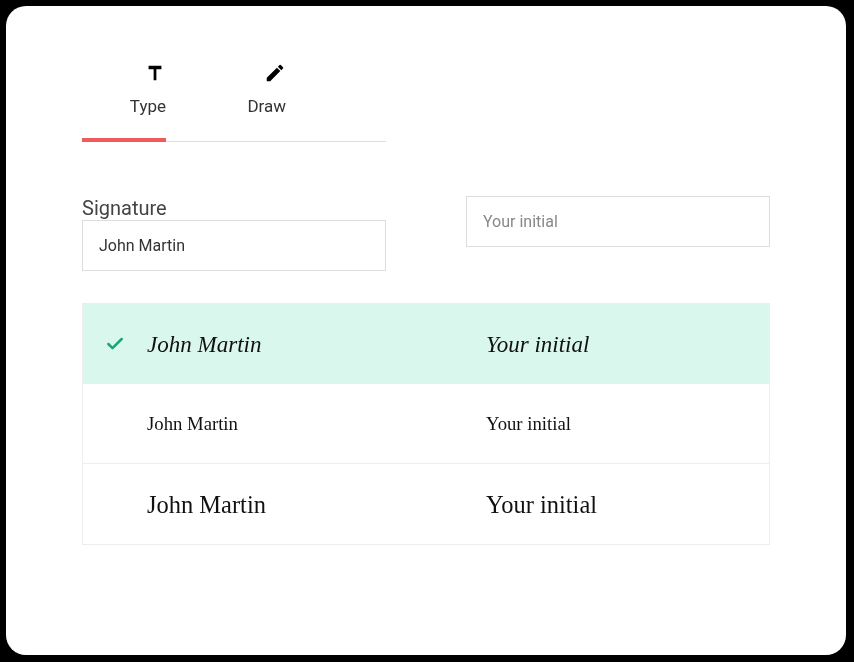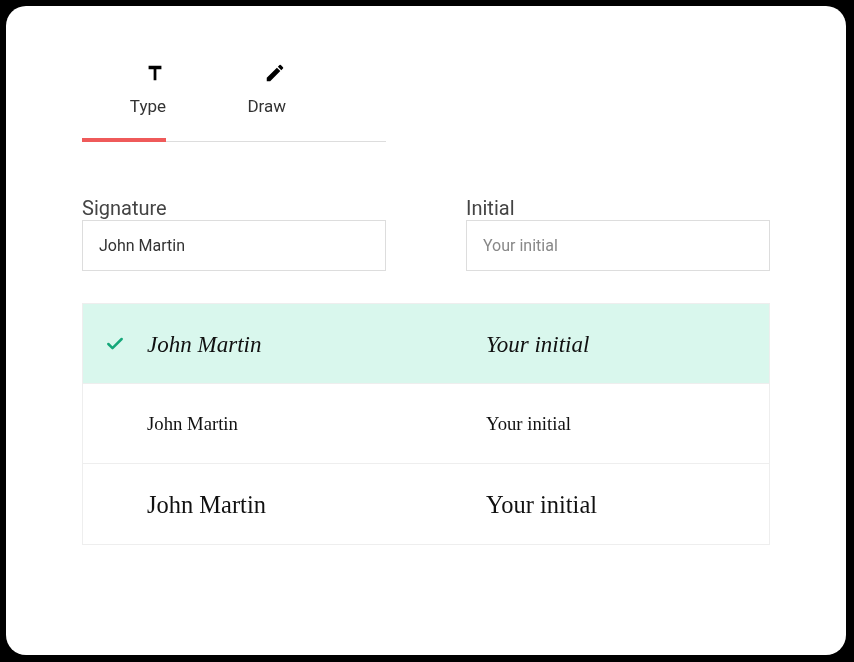--- a/index.html
+++ b/index.html
@@ -140,21 +140,20 @@
     </div>
     <div class="tab-underline"></div>
   </div>
 
   <div class="inputs-row">
     <div class="input-group">
       <label class="input-label">Signature</label>
       <input class="text-input" type="text" value="John Martin" style="">
     </div>
     <div class="input-group">
-      <label class="input-label">Initial</label>
       <input class="text-input" type="text" placeholder="Your initial" style="">
     </div>
   </div>
 
   <div class="style-list">
 
     <div class="style-row selected">
       <div class="check-col">
         <svg class="check-icon" viewBox="0 0 24 24" fill="none" stroke="#15a77a" stroke-width="3" stroke-linecap="round" stroke-linejoin="round">
             <polyline points="20 6 9 17 4 12"></polyline>

